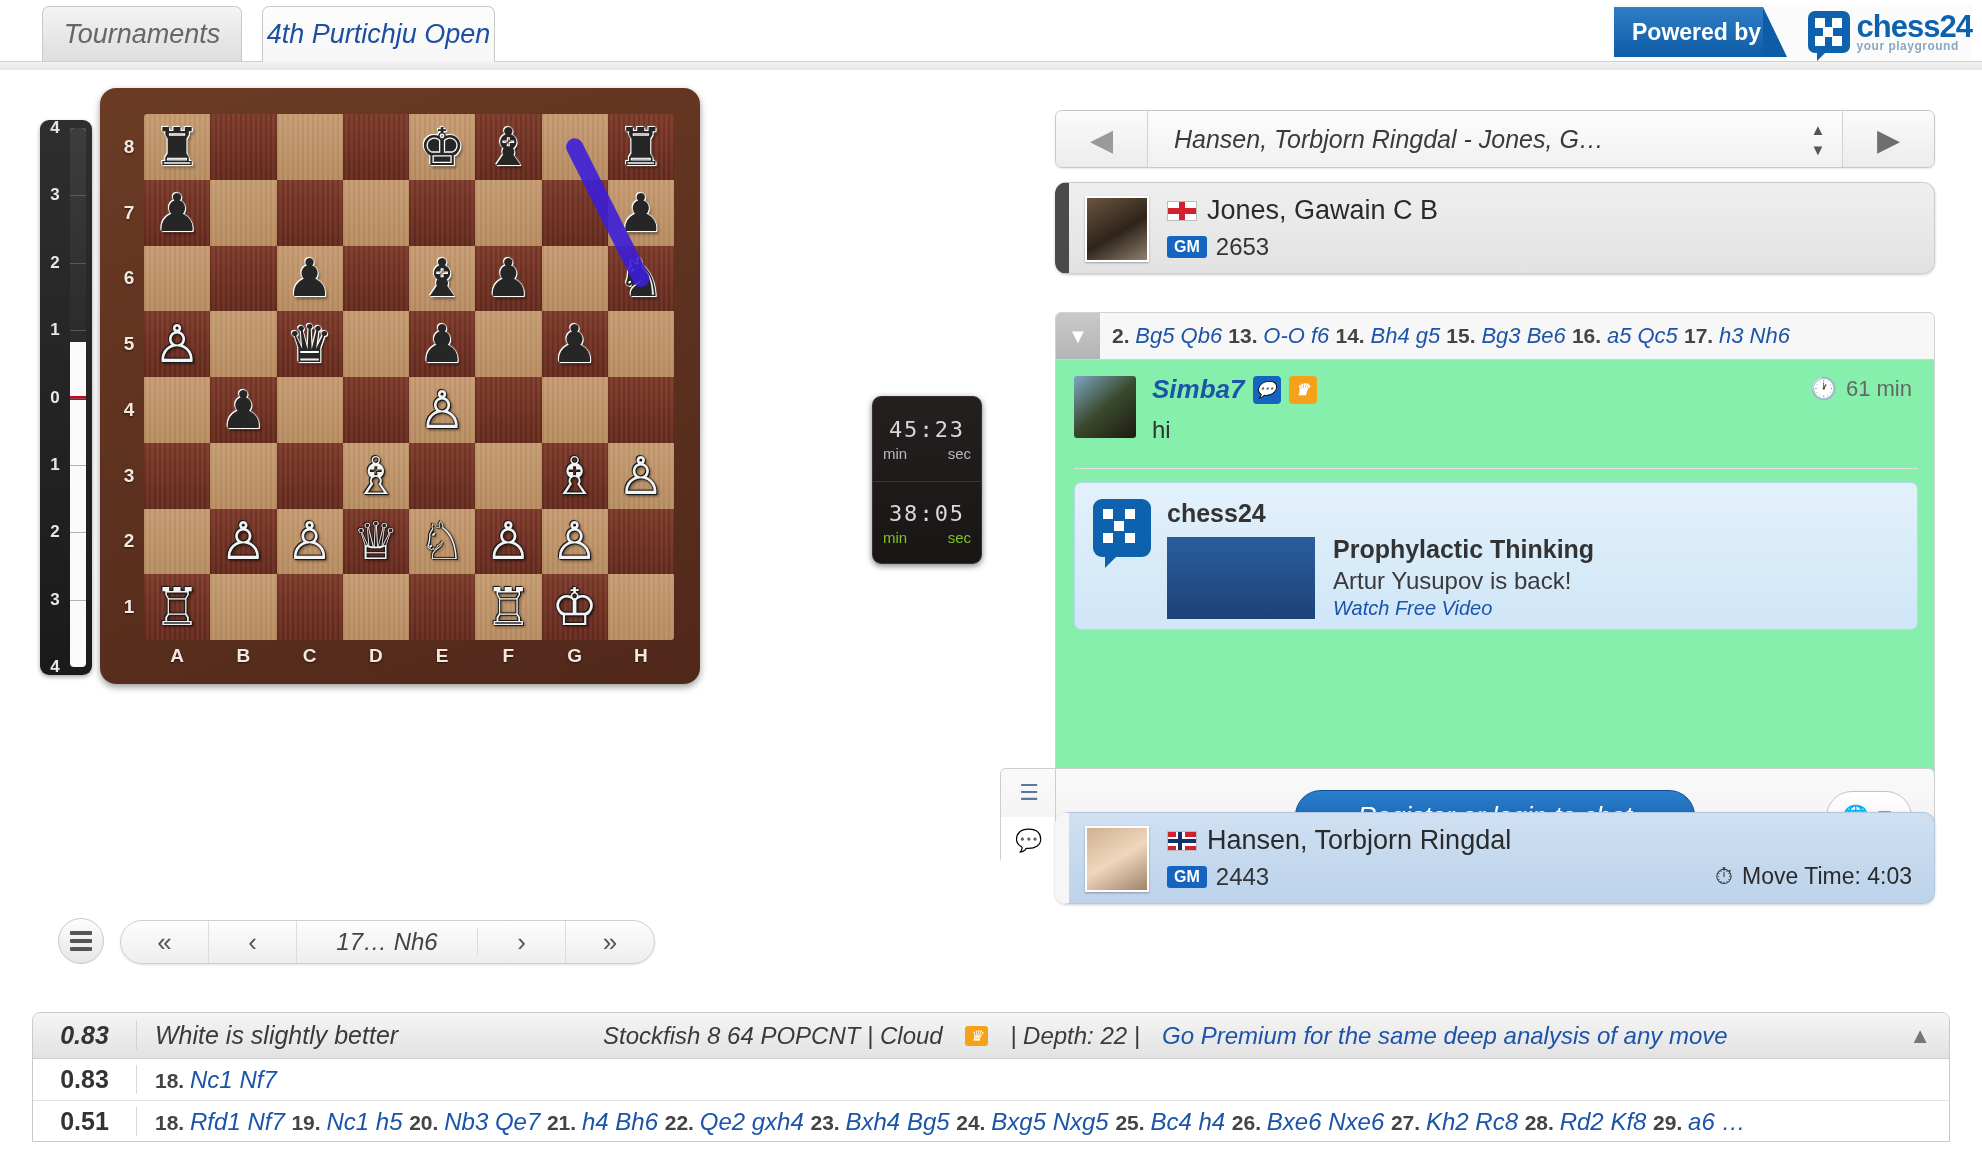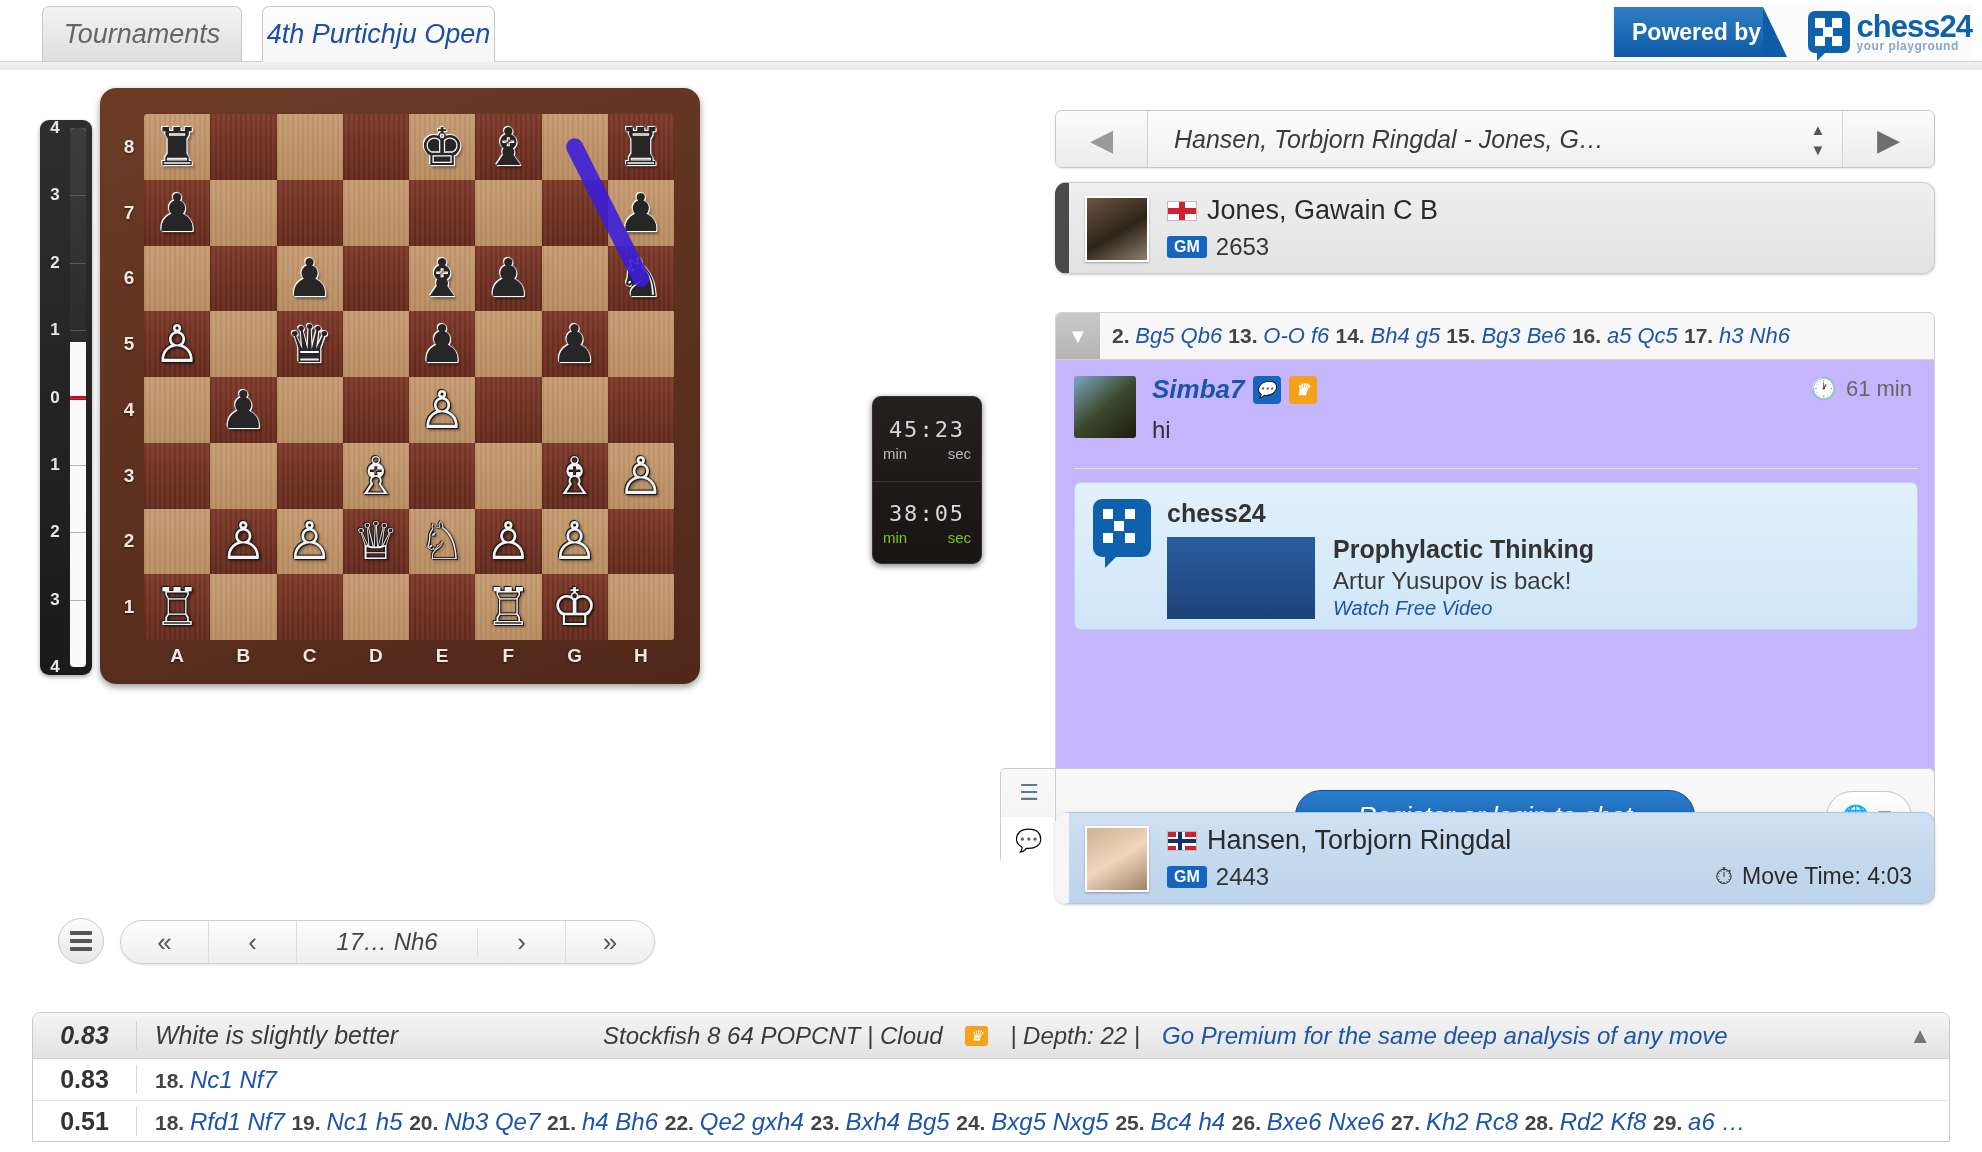--- a/index.html
+++ b/index.html
@@ -124,21 +124,21 @@
   
   #movestrip { position:absolute; left:1055px; top:312px; width:880px; height:48px;
      background:#f7f7f7; border:1px solid #d2d2d2; border-radius:6px 6px 0 0; display:flex; align-items:center; }
   #mscollapse { width:44px; height:100%; background:linear-gradient(#c9c9c9,#b4b4b4);
      display:flex; align-items:center; justify-content:center; font-size:20px; color:#fff; border-radius:5px 0 0 0; }
   #msmoves { flex:1; padding:0 12px; font-size:22px; font-style:italic; white-space:nowrap; overflow:hidden; }
   .mv { color:#1b54a8; } .mvno { color:#444; font-style:normal; font-weight:bold; font-size:21px;}
 
   
   #chatarea { position:absolute; left:1055px; top:360px; width:880px; height:452px;
-     background:#c4b5fd; border:1px solid #d2d2d2; border-top:none; }
+     background:#86efac; border:1px solid #d2d2d2; border-top:none; }
   #chatmsg { position:absolute; left:0; top:14px; width:100%; height:92px; }
   .cavatar { position:absolute; left:18px; top:2px; width:62px; height:62px; border-radius:3px; }
   #cuser { position:absolute; left:96px; top:0px; font-size:26px; font-weight:bold; font-style:italic;
      color:#1b54a8; display:flex; align-items:center; gap:8px; }
   .minibadge { width:28px; height:28px; border-radius:4px; display:inline-flex; align-items:center;
      justify-content:center; color:#fff; font-size:16px; }
   #ctext { position:absolute; left:96px; top:42px; font-size:24px; color:#333; }
   #ctime { position:absolute; right:22px; top:2px; font-size:22px; color:#666; display:flex; align-items:center; gap:8px; }
   #chatdiv { position:absolute; left:18px; top:108px; width:844px; height:1px; background:#e0e0e0; }
 

